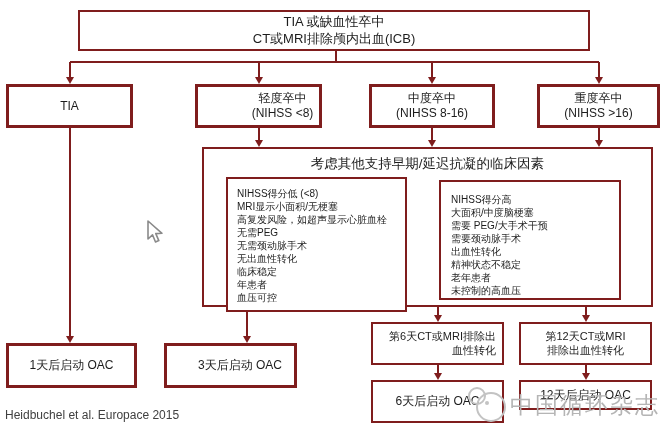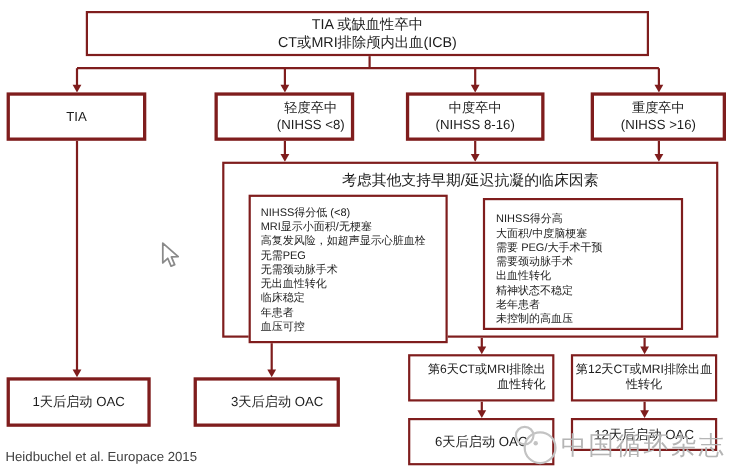--- a/index.html
+++ b/index.html
@@ -23,23 +23,23 @@
   #factors-box{left:202px;top:147px;width:451px;height:160px;justify-content:flex-start;padding-top:7px;}
   #factors-title{font-size:13.5px;}
   .inner{
     position:absolute;box-sizing:border-box;border:2px solid var(--accent,#7f1d1d);
     background:#fff;text-align:left;font-size:10px;line-height:13px;
   }
   #early-factors{left:22px;top:28px;width:181px;height:135px;padding:8px 16px 0 9px;}
   #late-factors{left:235px;top:31px;width:182px;height:120px;padding:11px 4px 0 10px;}
   .factor-line{white-space:nowrap;}
   #oac1-box{left:6px;top:343px;width:131px;height:45px;font-size:12px;}
-  #oac3-box{left:176px;top:343px;width:133px;height:45px;font-size:12px;padding-left:19px;}
+  #oac3-box{left:164px;top:343px;width:133px;height:45px;font-size:12px;padding-left:19px;}
   #day6-box{left:371px;top:322px;width:133px;height:43px;font-size:11px;padding:8px 6px;text-align:right;}
-  #day12-box{left:519px;top:322px;width:133px;height:43px;font-size:11px;padding:2px 0;}
+  #day12-box{left:519px;top:322px;width:133px;height:43px;font-size:11px;padding:2px 22px;}
   #oac6-box{left:371px;top:380px;width:133px;height:43px;font-size:12px;}
   #oac12-box{left:519px;top:380px;width:133px;height:30px;font-size:12px;}
   #day6-box div, #day12-box div{white-space:normal;}
   #citation{position:absolute;left:5px;top:408px;font-size:12px;color:#404040;}
   #connector-svg{position:absolute;left:0;top:0;pointer-events:none;}
   #watermark{
     position:absolute;left:466px;top:383px;width:197px;height:44px;
     display:flex;align-items:center;z-index:5;pointer-events:none;
   }
   #watermark-text{

